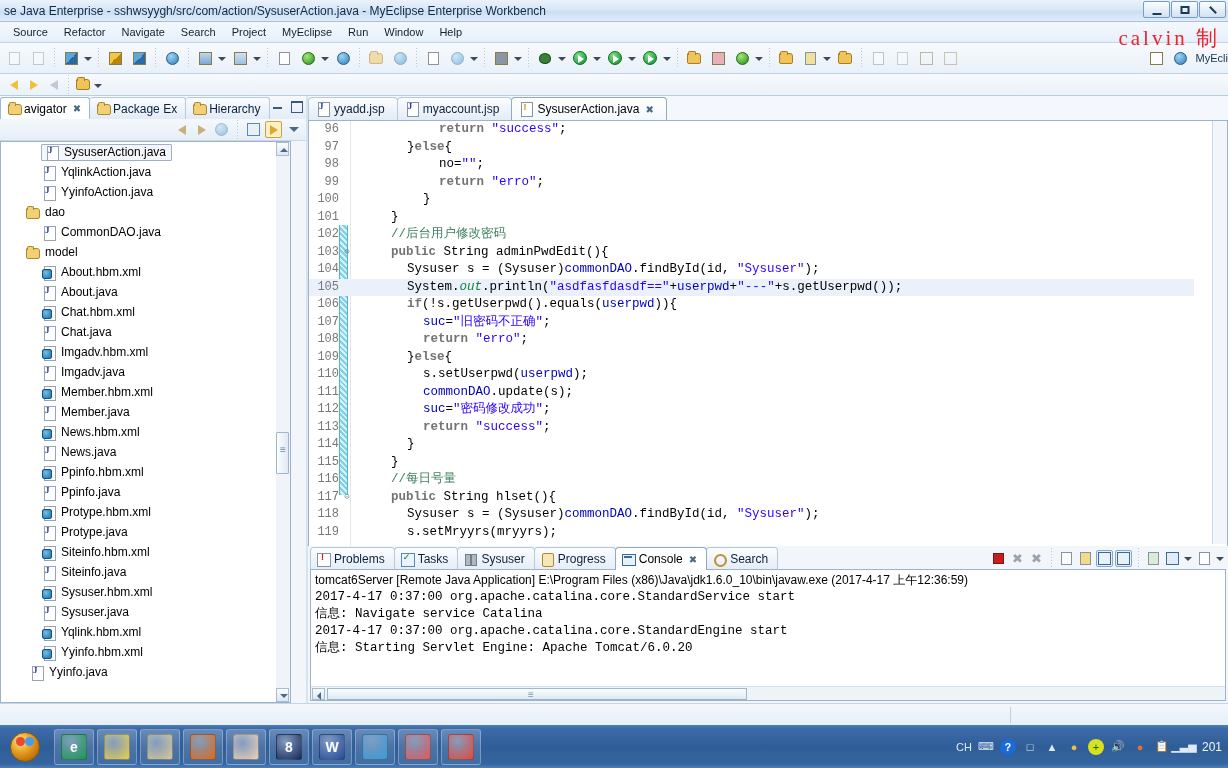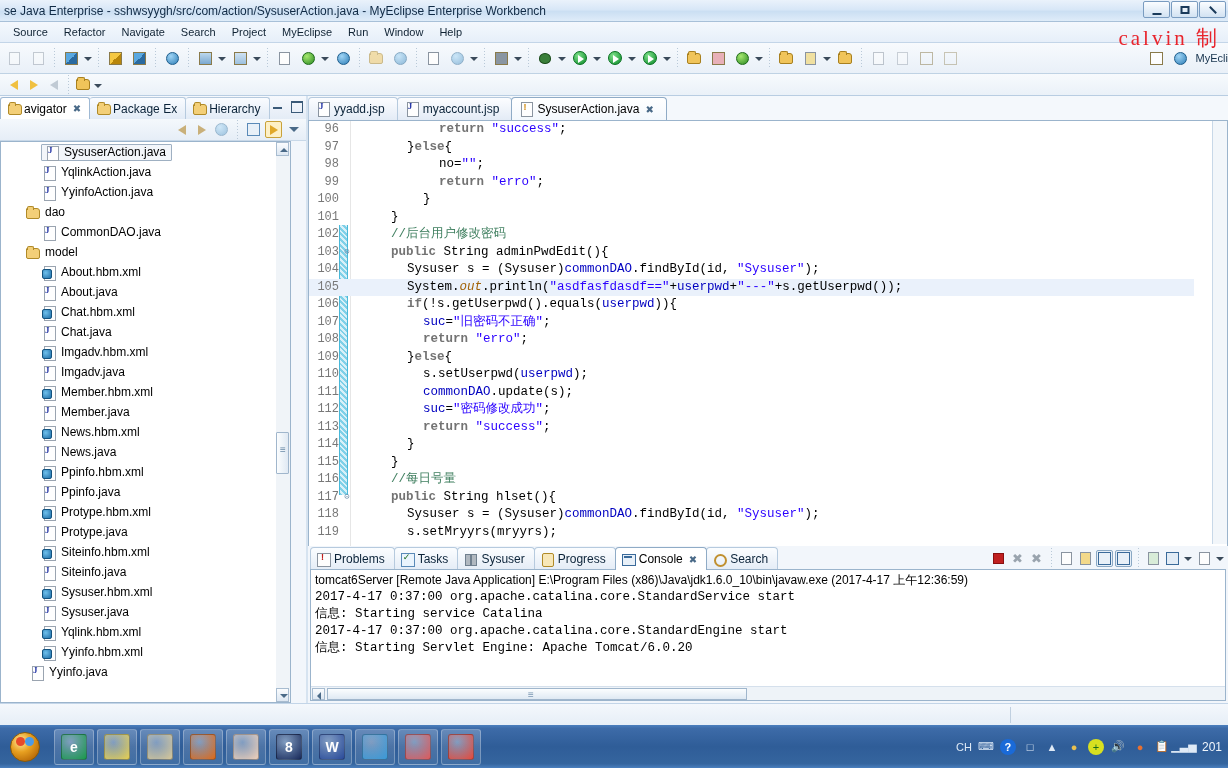--- a/index.html
+++ b/index.html
@@ -257,21 +257,21 @@
   }
   .fold {
     display: inline-block; width: 8px; flex: 0 0 8px; text-align: center;
     color: #6a8aa8; font-size: 9px;
   }
   .ctext { padding-left: 8px; }
   .kw { color: #737373; font-weight: bold; }
   .str { color: #2a00ff; }
   .cmt { color: #3f7f5f; }
   .fld { color: #0000c0; }
-  .stat { font-style: italic; color: #a16207; }
+  .stat { font-style: italic; color: #15803d; }
   .cn { color: #000; }
 
   .editor-vscroll {
     position: absolute; right: 0; top: 0; width: 15px; height: 423px;
     background: #f2f6fa; border-left: 1px solid #c8d8e8;
   }
   .editor-hscroll {
     position: absolute; left: 40px; bottom: 0; right: 16px; height: 13px;
     background: #eef3f8; border-top: 1px solid #d0dce8;
   }
@@ -894,21 +894,21 @@
           <span class="sq" style="background:#e2ecf6;border-color:#3a6a9a"></span>
         </div>
       <div class="tbarrow"></div>
       <div class="cbicon">
           <span class="doc"></span>
         </div>
       <div class="tbarrow"></div>
     </div>
     <div class="console-body">
       <div class="console-header">tomcat6Server [Remote Java Application] E:\Program Files (x86)\Java\jdk1.6.0_10\bin\javaw.exe (2017-4-17 上午12:36:59)</div>
-      <div class="console-out" id="consoleout"><div>2017-4-17 0:37:00 org.apache.catalina.core.StandardService start</div><div>信息: Starting service Catalina</div><div>2017-4-17 0:37:00 org.apache.catalina.core.StandardEngine start</div><div>信息: Starting Servlet Engine: Apache Tomcat/6.0.20</div></div>
+      <div class="console-out" id="consoleout"><div>2017-4-17 0:37:00 org.apache.catalina.core.StandardService start</div><div>信息: Navigate service Catalina</div><div>2017-4-17 0:37:00 org.apache.catalina.core.StandardEngine start</div><div>信息: Starting Servlet Engine: Apache Tomcat/6.0.20</div></div>
       <div class="console-hscroll">
         <div class="chs-left"></div>
         <div class="chs-thumb"></div>
       </div>
     </div>
   </div>
 
   <div class="statusbar">
     <div class="status-sep"></div>
   </div>

